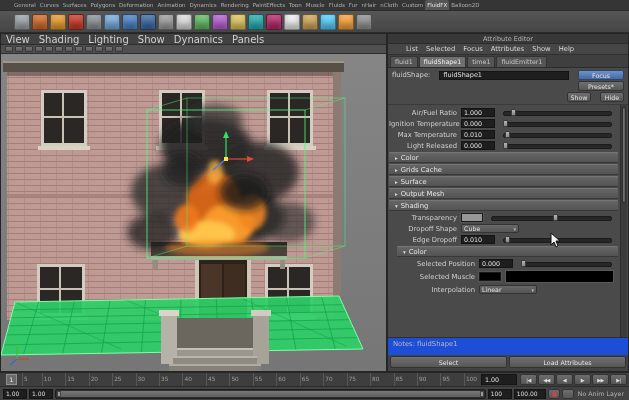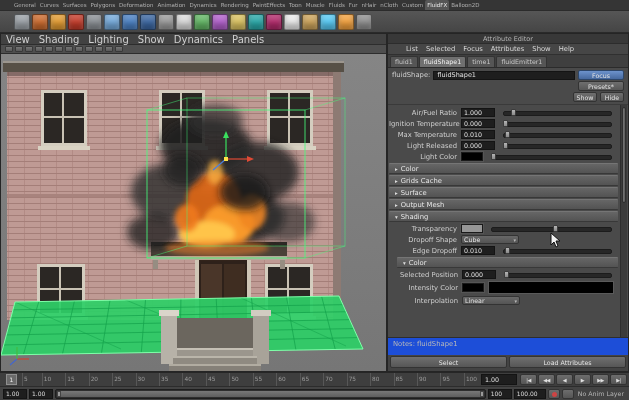--- a/index.html
+++ b/index.html
@@ -22,34 +22,34 @@
 .scene{position:absolute;left:0;top:20px;width:385px;height:317px;display:block;}
 
 .ae{position:absolute;left:387px;top:0;right:0;height:100%;background:#4a4a4a;border:1px solid #252525;display:flex;flex-direction:column;}
 .ae-title{height:10px;flex:0 0 10px;background:#383838;color:#b5b5b5;font-size:6.5px;line-height:10px;text-align:center;border-bottom:1px solid #2c2c2c;}
 .ae-menu{height:11px;flex:0 0 11px;display:flex;gap:8px;align-items:center;padding-left:18px;background:#464646;border-bottom:1px solid #303030;}
 .ae-menu-item{font-size:6.8px;color:#d8d8d8;}
 .ae-tabs{height:13px;flex:0 0 13px;display:flex;gap:1px;align-items:flex-end;padding:0 2px;background:#3f3f3f;border-bottom:1px solid #2b2b2b;}
 .ae-tab{font-size:6.3px;color:#c8c8c8;background:#555;border:1px solid #333;border-bottom:none;border-radius:2px 2px 0 0;padding:0 4px;line-height:10px;white-space:nowrap;}
 .ae-tab.active{background:#707070;color:#f2f2f2;}
 .ae-node{flex:0 0 37px;padding:2px 4px 1px;display:flex;flex-direction:column;gap:1px;border-bottom:1px solid #3a3a3a;}
-.nrow{display:flex;align-items:center;gap:3px;height:10px;}
+.nrow{display:flex;align-items:center;gap:9px;height:10px;}
 .nlbl{font-size:6.8px;color:#d0d0d0;}
 .nfield{flex:1;height:9px;background:#1e1e1e;border:1px solid #141414;color:#e0e0e0;font-size:6.5px;line-height:7px;padding-left:3px;}
 .btn{background:linear-gradient(#6f6f6f,#565656);border:1px solid #333;border-radius:2px;font-size:6.3px;color:#e5e5e5;text-align:center;height:10px;line-height:9px;}
 .btn.blue{background:linear-gradient(#6d93cc,#46699e);border-color:#2d4668;}
 .w46{width:46px;}.w24{width:24px;}
 .spacer{flex:1;}
 .ae-body{flex:1;position:relative;overflow:hidden;padding:2px 10px 0 1px;}
 .ae-scrollbar{position:absolute;right:1px;top:0;bottom:0;width:7px;background:#3b3b3b;border-left:1px solid #2d2d2d;}
 .ae-scroll-thumb{position:absolute;left:1px;right:1px;top:2px;height:96px;background:linear-gradient(90deg,#757575,#5c5c5c);border:1px solid #2f2f2f;border-radius:3px;}
 .row{display:flex;align-items:center;height:11px;font-size:6.8px;color:#cfcfcf;}
 .row.tall{height:15px;}
 .row .lbl{width:72px;text-align:right;padding-right:4px;white-space:nowrap;overflow:hidden;}
-.row.sub .lbl{width:73px;}
+.row.sub .lbl{width:90px;}
 .val{width:34px;height:9px;background:#1e1e1e;border:1px solid #141414;font-size:6.3px;line-height:7px;color:#e3e3e3;padding-left:2px;}
 .swatch{width:22px;height:9px;border:1px solid #1a1a1a;box-shadow:0 0 0 1px #555;}
 .slider{flex:1;position:relative;height:9px;margin:0 6px 0 8px;}
 .slider::before{content:"";position:absolute;left:0;right:0;top:3px;height:3px;background:#272727;border:1px solid #1c1c1c;border-radius:2px;}
 .thumb{position:absolute;top:1px;width:5px;height:7px;background:linear-gradient(#b5b5b5,#8a8a8a);border:1px solid #3c3c3c;border-radius:1px;}
 .dropdown{width:58px;height:9px;background:linear-gradient(#686868,#545454);border:1px solid #333;border-radius:2px;display:flex;align-items:center;justify-content:space-between;padding:0 2px;font-size:6.3px;color:#e3e3e3;}
 .dd-arrow{font-size:5px;color:#bbb;}
 .sec{height:11px;display:flex;align-items:center;gap:3px;background:linear-gradient(#666,#535353);border-top:1px solid #757575;border-bottom:1px solid #383838;border-radius:1px;font-size:6.8px;color:#e6e6e6;padding-left:6px;margin:1px 0;}
 .sec.sub{margin-left:8px;}
 .sec-arrow{font-size:5.5px;color:#ddd;}
@@ -361,27 +361,20 @@
                 <span class="thumb" style="left: 2%;"></span>
               </span>
             </div>
             <div class="row">
               <span class="lbl">Light Released</span>
               <span class="val">0.000</span>
               <span class="slider">
                 <span class="thumb" style="left: 0%;"></span>
               </span>
             </div>
-            <div class="row">
-              <span class="lbl">Light Color</span>
-              <span class="swatch" style="background: rgb(0, 0, 0);"></span>
-              <span class="slider">
-                <span class="thumb" style="left: 0%;"></span>
-              </span>
-            </div>
             <div class="sec">
               <span class="sec-arrow">▸</span>
               <span>Color</span>
             </div>
             <div class="sec">
               <span class="sec-arrow">▸</span>
               <span>Grids Cache</span>
             </div>
             <div class="sec">
               <span class="sec-arrow">▸</span>
@@ -421,21 +414,21 @@
               <span>Color</span>
             </div>
             <div class="row sub">
               <span class="lbl">Selected Position</span>
               <span class="val">0.000</span>
               <span class="slider">
                 <span class="thumb" style="left: 0%;"></span>
               </span>
             </div>
             <div class="row tall sub">
-              <span class="lbl">Intensity Color</span>
+              <span class="lbl">Selected Muscle</span>
               <span class="swatch" style="background: rgb(0, 0, 0);"></span>
               <span class="ramp"></span>
             </div>
             <div class="row sub">
               <span class="lbl">Interpolation</span>
               <span class="dropdown">
                 <span>Linear</span>
                 <span class="dd-arrow">▾</span>
               </span>
             </div>

